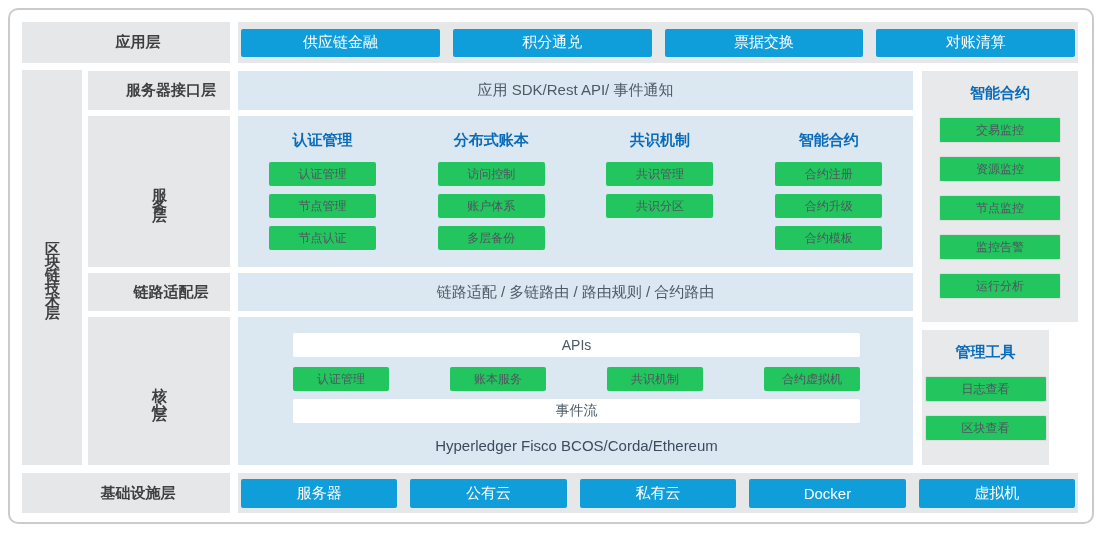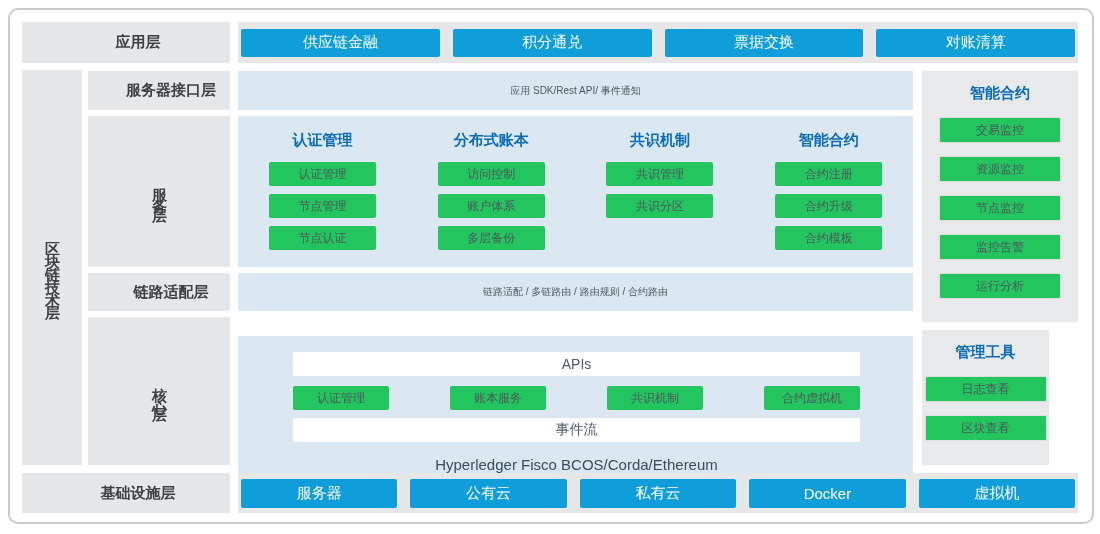--- a/index.html
+++ b/index.html
@@ -15,37 +15,37 @@
   
   .vlabel{background:#e6e7e8;display:flex;align-items:center;justify-content:center;}
   .vtext{writing-mode:vertical-rl;text-orientation:upright;letter-spacing:10px;
          font-size:15px;font-weight:bold;color:#3d4043;}
   .vtext.loose{letter-spacing:13px;}
 
   
   .gray-band{background:#e6e7e8;display:flex;align-items:center;gap:13px;padding:0 3px;}
   .blue-band{background:#dbe8f2;}
   .band-text{display:flex;align-items:center;justify-content:center;
-             font-size:10px;color:#4c5a66;}
+             font-size:15px;color:#4c5a66;}
 
   .btn{flex:1;height:28px;background:#109edb;color:#ffffff;font-size:15px;
        display:flex;align-items:center;justify-content:center;border-radius:2px;}
   .btn.tall{height:29px;}
 
   
   #service-band{display:flex;padding-top:14px;}
   .svc-col{flex:1;display:flex;flex-direction:column;align-items:center;}
   .col-header{height:20px;line-height:20px;font-size:15px;font-weight:bold;color:#0a6cb8;
               margin-bottom:12px;}
   .col-items{display:flex;flex-direction:column;gap:8px;align-items:center;}
   .chip{width:107px;height:24px;background:#22c55e;color:#4e565e;font-size:12px;
         display:flex;align-items:center;justify-content:center;border-radius:2px;}
 
   
-  #core-band{padding:16px 53px 0 55px;margin-top:19px;}
+  #core-band{padding:16px 53px 0 55px;}
   .wide-bar{height:24px;background:#ffffff;display:flex;align-items:center;justify-content:center;
             font-size:14px;color:#4c5a66;border-radius:2px;}
   .core-modules{display:flex;justify-content:space-between;margin:10px 0 8px 0;}
   .core-chip{width:96px;}
   .platforms{margin-top:14px;text-align:center;font-size:15px;color:#3c4b5d;}
 
   
   .panel{background:#e8e9ea;display:flex;flex-direction:column;align-items:center;padding-top:12px;}
   .panel-header{height:20px;line-height:20px;font-size:15px;font-weight:bold;color:#0a6cb8;
                 margin-bottom:14px;}

